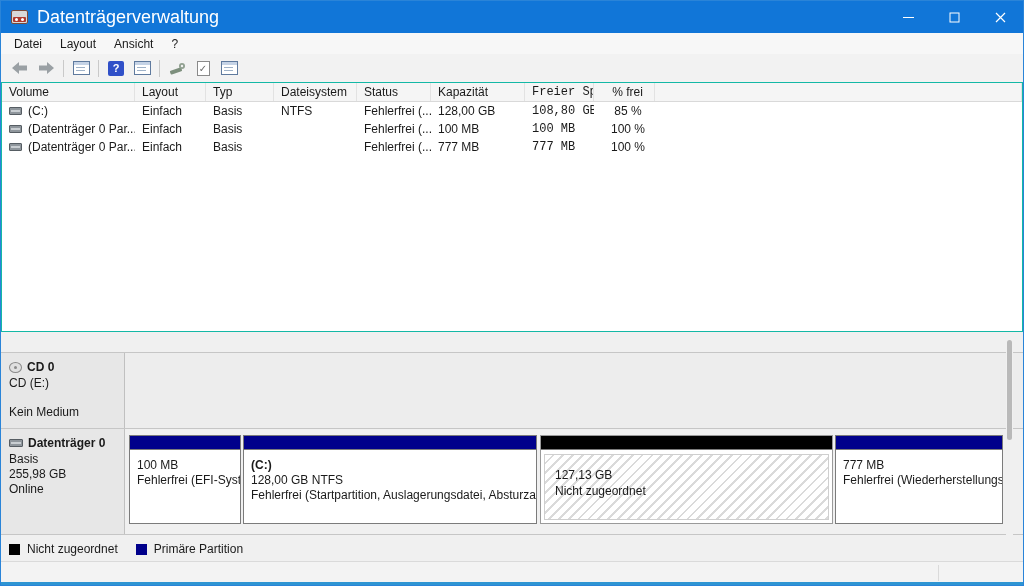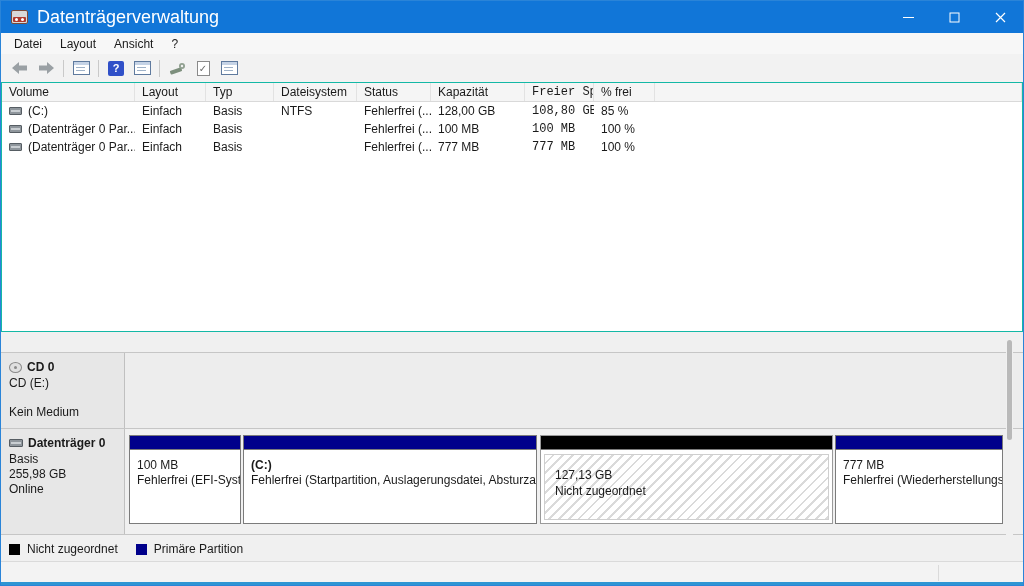--- a/index.html
+++ b/index.html
@@ -30,21 +30,21 @@
   .win-icon::after { content:""; position:absolute; left:2px; top:5px; width:9px; height:1px; background:#9fb2c8; box-shadow:0 3px 0 #9fb2c8; }
   .help-box { width:16px; height:15px; background:#3050c8; color:#fff; font-weight:bold; font-size:11px; text-align:center; line-height:15px; border-radius:2px; }
   .doc-icon { width:13px; height:15px; border:1px solid #8a8a8a; background:#fff; position:relative; font-size:10px; color:#6a6a6a; text-align:center; line-height:14px; }
   
   .list-pane { position:absolute; left:0; top:81px; width:1022px; height:250px; background:#ffffff; border:1px solid #14b8a6; }
   .lv-header { display:flex; height:19px; background:#f5f5f5; border-bottom:1px solid #d9d9d9; }
   .lv-header .cell { border-right:1px solid #e2e2e2; padding:2px 0 0 7px; color:#1a1a1a; overflow:hidden; white-space:nowrap; }
   .lv-row { display:flex; height:18px; align-items:center; }
   .lv-row .cell { padding-left:7px; overflow:hidden; white-space:nowrap; }
   .c0{width:133px;} .c1{width:71px;} .c2{width:68px;} .c3{width:83px;}
-  .c4{width:74px;} .c5{width:94px;} .c6{width:69px;font-family:Liberation Mono, monospace;} .c7{width:61px;} .cf{flex:1;}
+  .c4{width:74px;} .c5{width:94px;} .c6{width:69px;font-family:Liberation Mono, monospace;} .c7{width:61px;text-align:center;} .cf{flex:1;}
   .vol-cell { display:flex; align-items:center; }
   .vol-icon { flex:0 0 13px; width:13px; height:8px; background:#8f969c; border:1px solid #565d63; border-radius:1px; margin-right:6px; position:relative; }
   .vol-icon::before { content:""; position:absolute; left:1px; top:2px; right:1px; height:2px; background:#c9ced2; }
   
   .graph-pane { position:absolute; left:0; top:331px; width:1022px; height:206px; background:#f0f0f0; }
   .dev-row { position:absolute; left:0; right:0; border-top:1px solid #c6c6c6; border-bottom:1px solid #c6c6c6; }
   .cd-row { top:20px; height:91px; background:#ededed; }
   .disk-row { top:96px; height:107px; background:#f0f0f0; }
   .dev-label { position:absolute; left:0; top:0; bottom:0; width:124px; background:#e7e7e7; border-right:1px solid #c0c0c0; padding:7px 8px; }
   .dev-name { font-weight:bold; }
@@ -238,20 +238,21 @@
           <div class="part-body">
             <div>100 MB</div>
             <div>Fehlerfrei (EFI-Syste</div>
           </div>
         </div>
 
         <div class="partition p2">
           <div class="part-bar bar-primary"></div>
           <div class="part-body">
             <div class="bold">(C:)</div>
+            <div>128,00 GB NTFS</div>
             <div>Fehlerfrei (Startpartition, Auslagerungsdatei, Absturzab</div>
           </div>
         </div>
 
         <div class="partition p3">
           <div class="part-bar bar-unalloc"></div>
           <div class="part-unalloc-body">
             <div>127,13 GB</div>
             <div>Nicht zugeordnet</div>
           </div>

